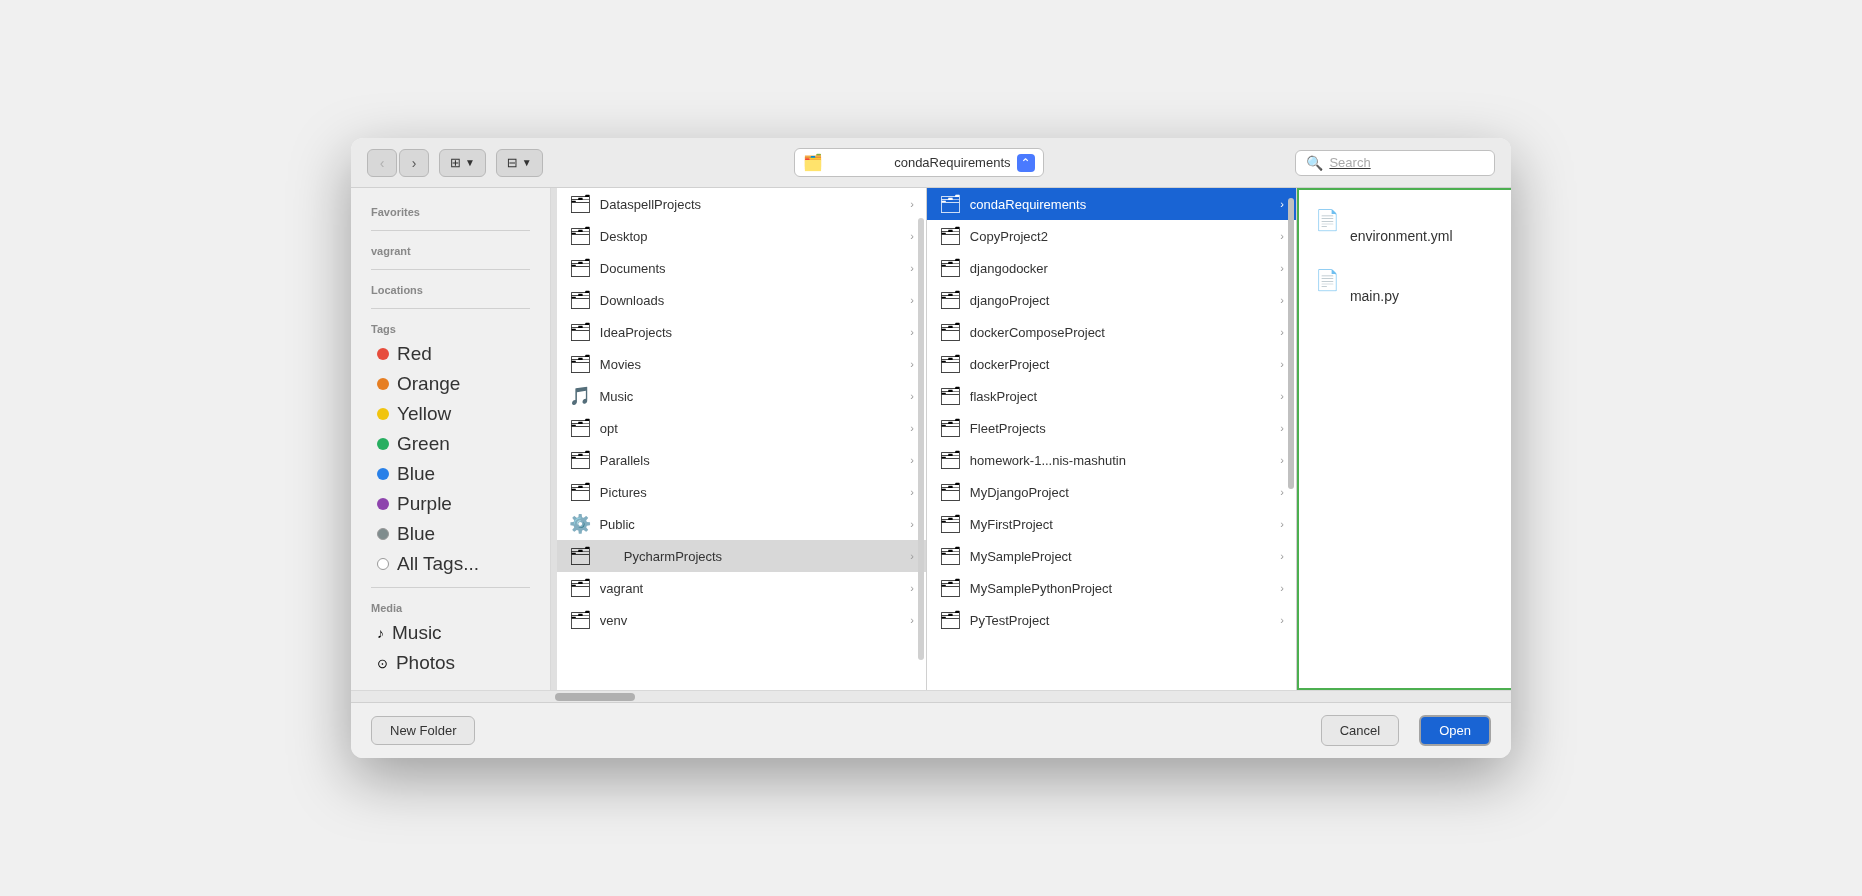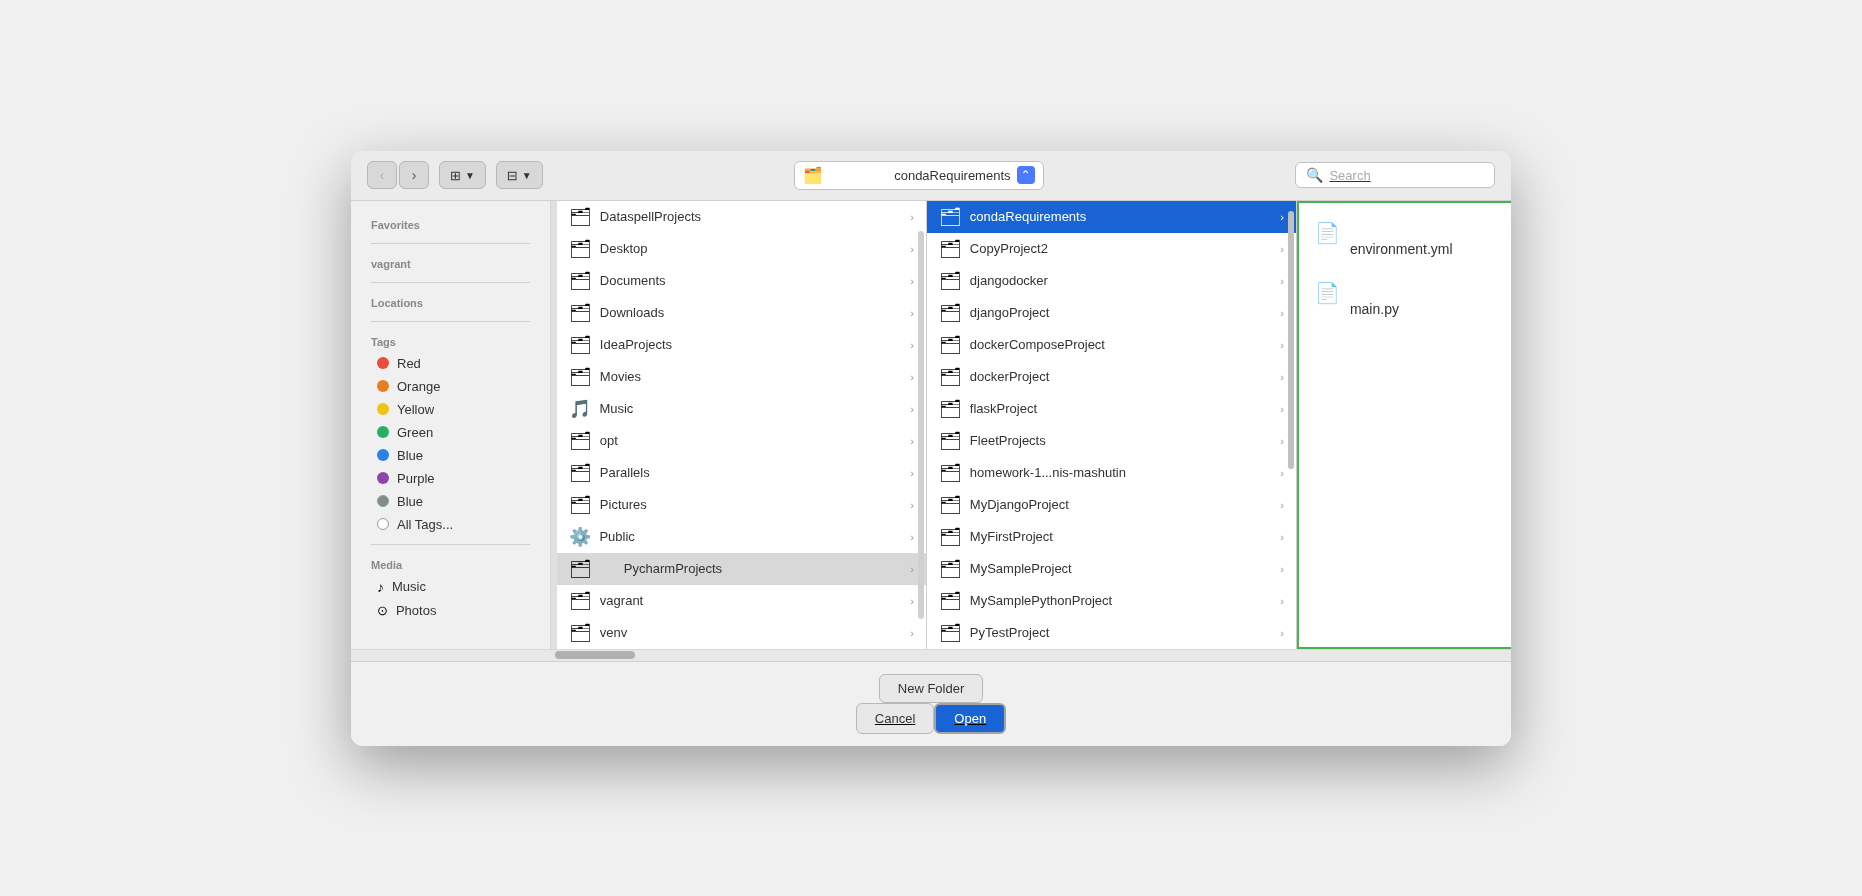--- a/index.html
+++ b/index.html
@@ -135,21 +135,21 @@
     .sidebar-item {
       display: flex;
       align-items: center;
       padding: 4px 16px;
       gap: 8px;
       cursor: pointer;
       border-radius: 6px;
       margin: 0 6px;
     }
     .sidebar-item .icon { font-size: 14px; }
-    .sidebar-item .label { font-size: 13px; color: #333; }
+    .sidebar-item .label { font-size: 19px; color: #333; }
     .tag-dot {
       width: 12px;
       height: 12px;
       border-radius: 50%;
       flex-shrink: 0;
     }
     .divider-line {
       height: 1px;
       background: #d0d0d0;
       margin: 8px 16px;
@@ -201,24 +201,23 @@
     }
     .preview-file .file-icon { font-size: 22px; }
     .preview-file .file-name { font-size: 14px; color: #333; margin-top: 32px; }
     .footer {
       background: #f0f0f0;
       border-top: 1px solid #d0d0d0;
       padding: 12px 20px;
       display: flex;
       align-items: center;
       justify-content: space-between;
-      flex-direction: column;
     }
     .footer-left { display: flex; gap: 10px; }
-    .footer-right { display: flex; gap: 0; text-decoration: underline; }
+    .footer-right { display: flex; gap: 20px; }
     .btn {
       padding: 6px 18px;
       border-radius: 6px;
       font-size: 13px;
       cursor: pointer;
       border: 1px solid #b8b8b8;
       background: #e8e8e8;
       color: #333;
     }
     .btn-primary {

